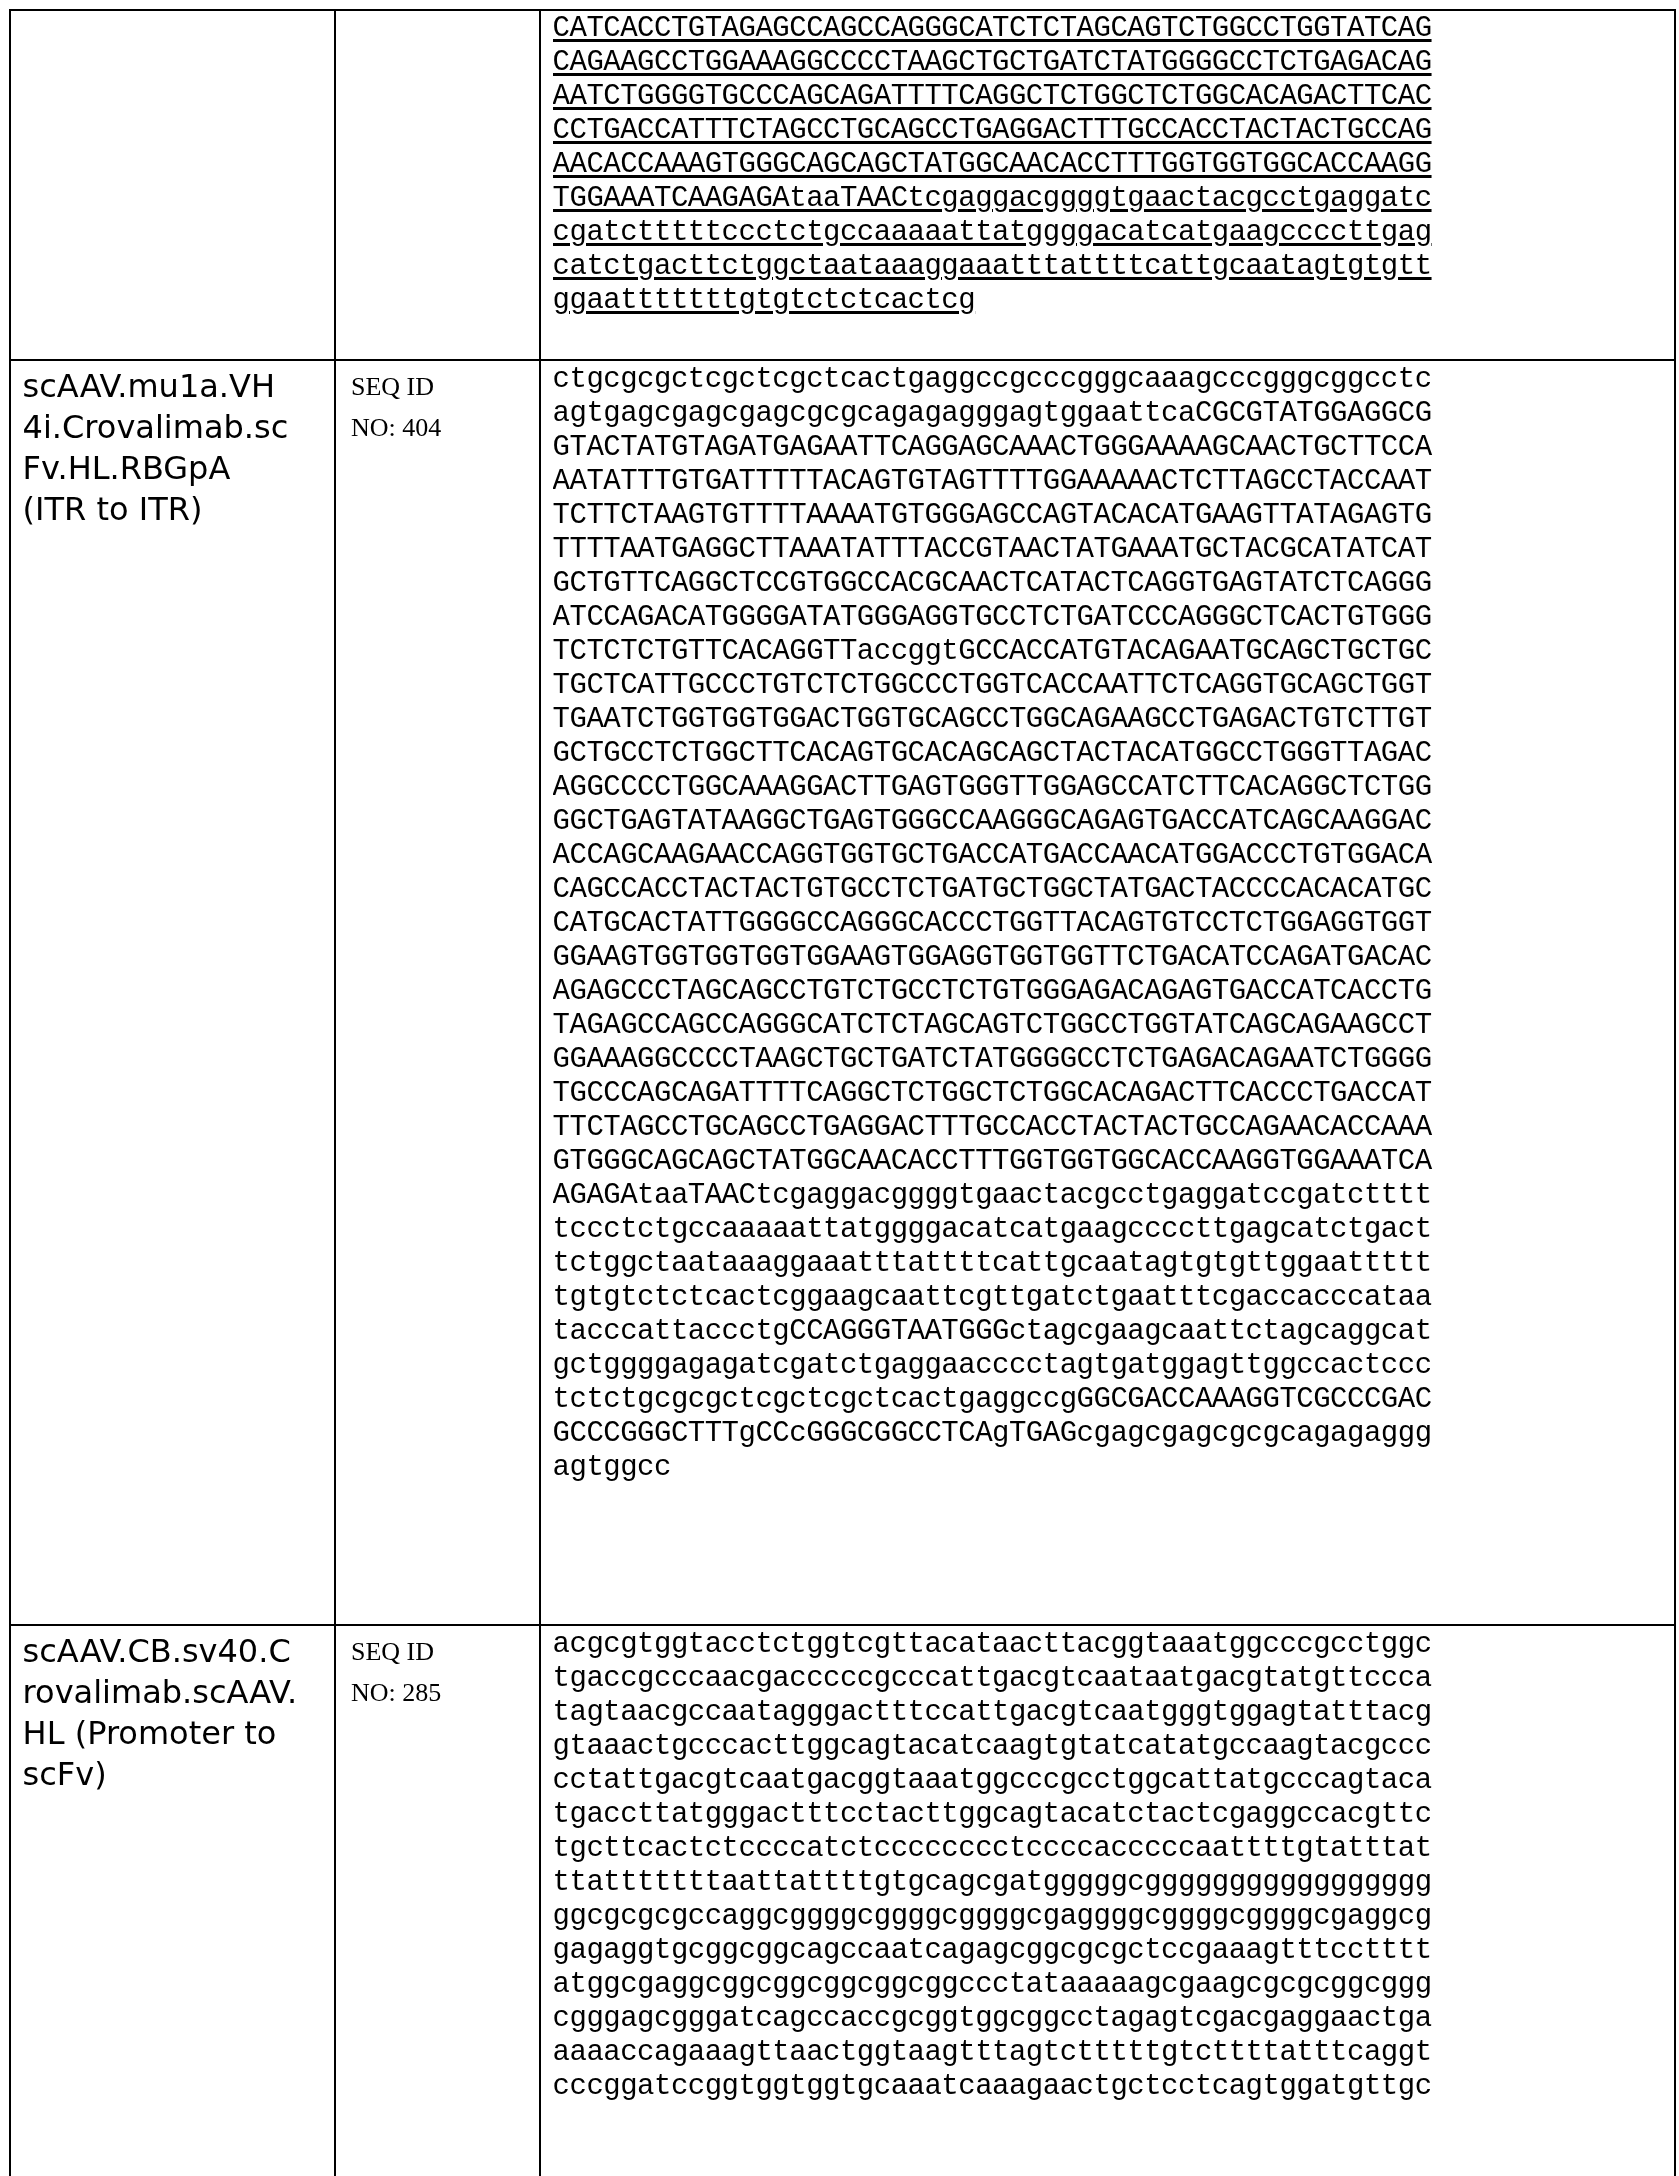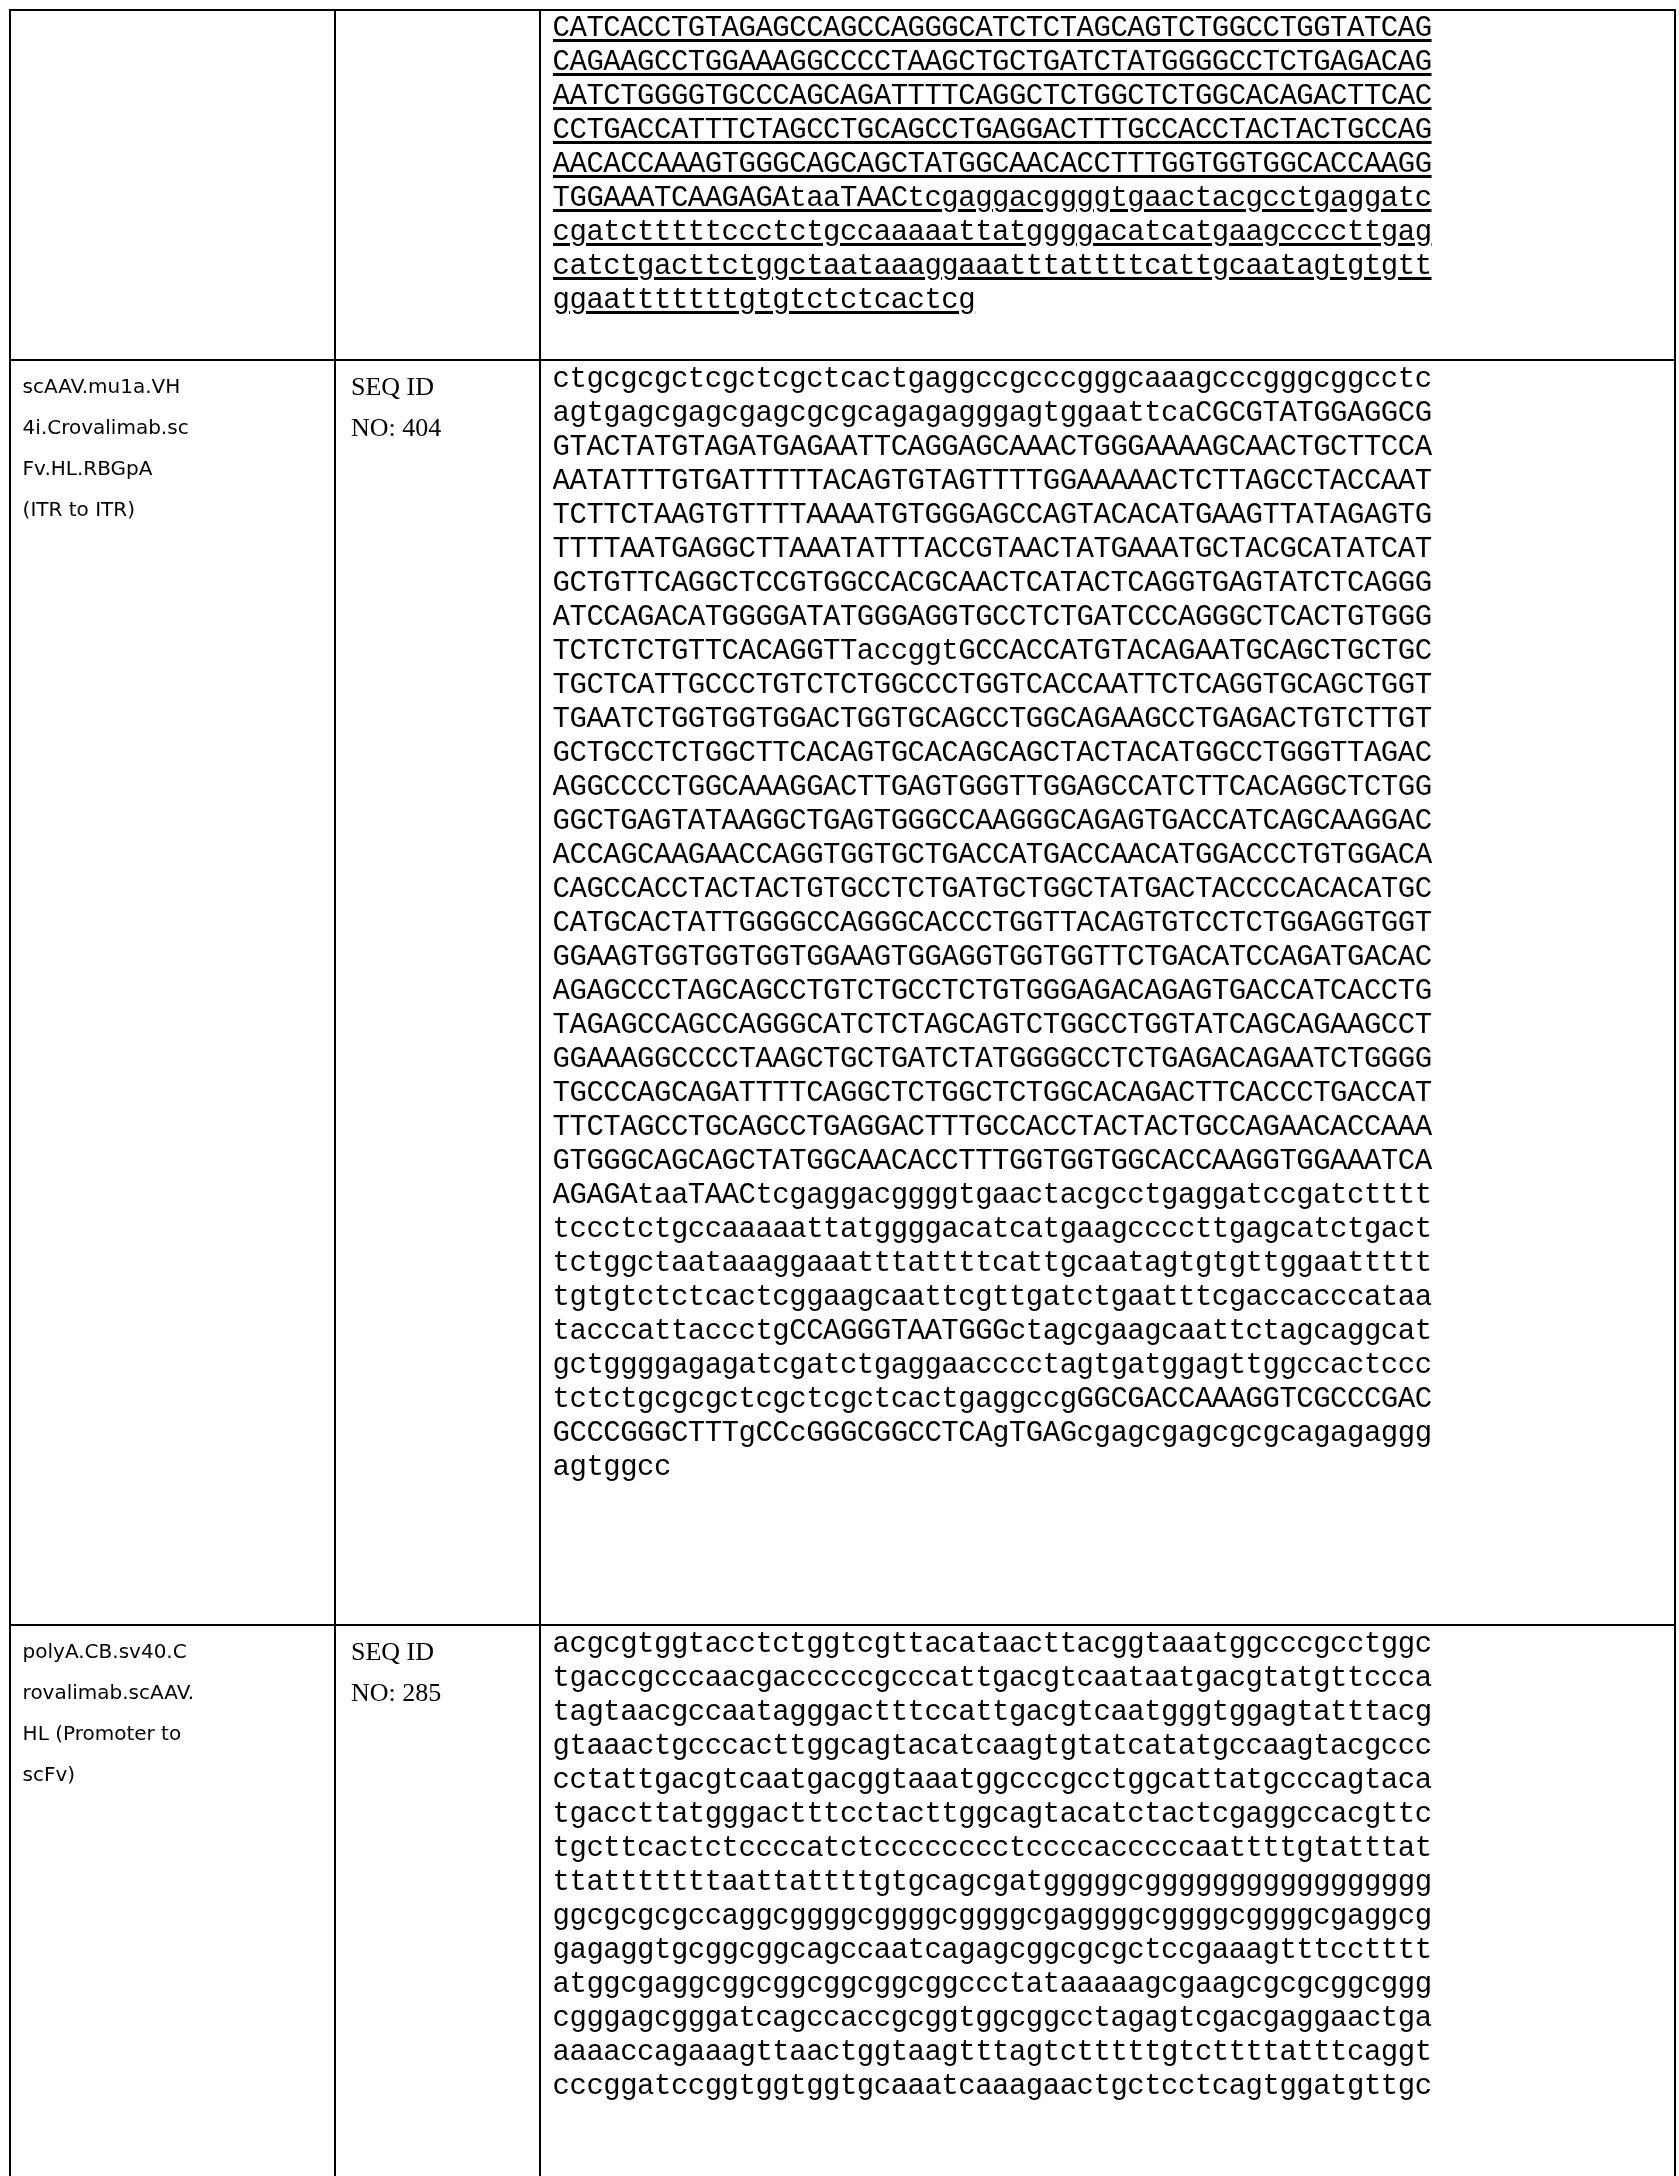--- a/index.html
+++ b/index.html
@@ -12,21 +12,21 @@
   table.seq-table td {
     border:2.6px solid #000;
     vertical-align:top;
     padding:0;
   }
   col.c1 { width:325px; }
   col.c2 { width:205px; }
   col.c3 { width:1135px; }
   .name-cell {
     font-family:"DejaVu Sans", sans-serif;
-    font-size:20px; line-height:41px;
+    font-size:32px; line-height:41px;
     padding:5.1px 8.6px 0 12px !important;
     color:#000;
     word-break:break-all;
   }
   .id-cell {
     font-family:"Liberation Serif", serif;
     font-size:26px; line-height:41px;
     padding:5.1px 8.6px 0 15.4px !important;
     color:#000;
   }
@@ -111,21 +111,21 @@
           <div class="seq-line">tgtgtctctcactcggaagcaattcgttgatctgaatttcgaccacccataa</div>
           <div class="seq-line">tacccattaccctgCCAGGGTAATGGGctagcgaagcaattctagcaggcat</div>
           <div class="seq-line">gctggggagagatcgatctgaggaacccctagtgatggagttggccactccc</div>
           <div class="seq-line">tctctgcgcgctcgctcgctcactgaggccgGGCGACCAAAGGTCGCCCGAC</div>
           <div class="seq-line">GCCCGGGCTTTgCCcGGGCGGCCTCAgTGAGcgagcgagcgcgcagagaggg</div>
           <div class="seq-line">agtggcc</div>
         </td>
     </tr>
     <tr class="row3">
       <td class="name-cell">
-        <div>polyA.CB.sv40.C</div>
+        <div>scAAV.CB.sv40.C</div>
         <div>rovalimab.scAAV.</div>
         <div>HL (Promoter to</div>
         <div>scFv)</div>
       </td>
       <td class="id-cell">
         <div>SEQ ID</div>
         <div>NO: 285</div>
       </td>
       <td class="seq-cell">
           <div class="seq-line">acgcgtggtacctctggtcgttacataacttacggtaaatggcccgcctggc</div>

